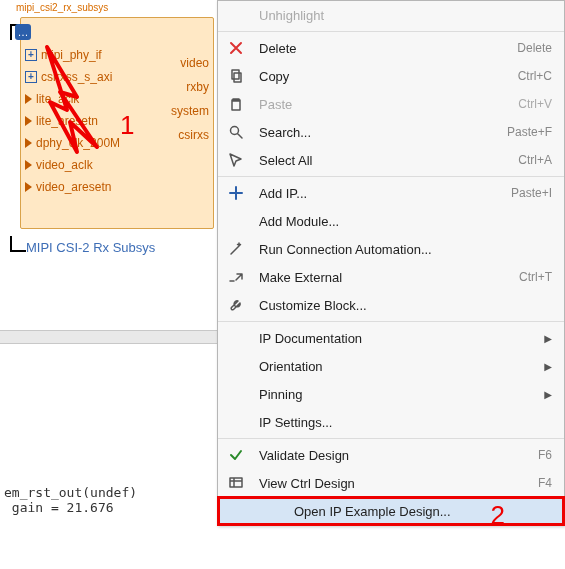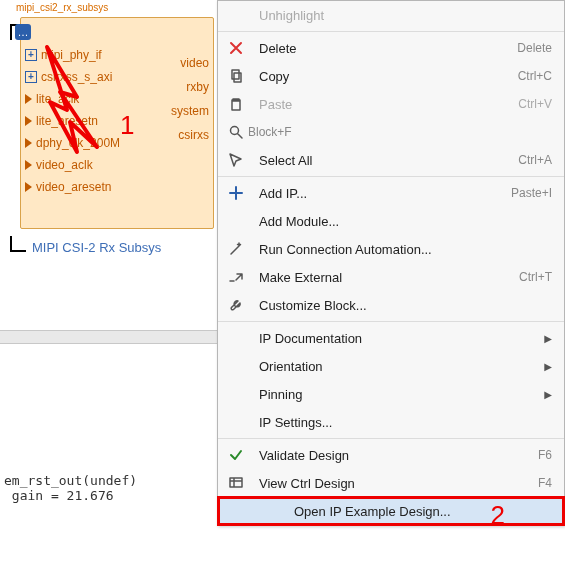--- a/index.html
+++ b/index.html
@@ -9,30 +9,30 @@
   .block{position:relative;margin:2px 4px 2px 12px;height:210px;background:#ffe8c5;border:1px solid #d9a24a;border-radius:2px;}
   .corner{position:absolute;width:14px;height:14px;border:2px solid #000;}
   .c-tl{left:2px;top:24px;border-right:none;border-bottom:none;}
   .c-bl{left:2px;top:236px;border-right:none;border-top:none;}
   .badge{position:absolute;left:-6px;top:6px;width:16px;height:16px;background:#2b5fab;border-radius:3px;color:#fff;font-size:11px;line-height:16px;text-align:center;}
   .ports-left{position:absolute;left:4px;top:30px;display:flex;flex-direction:column;gap:8px;font-size:12px;color:#c05a00;}
   .ports-left .p{display:flex;align-items:center;gap:4px;white-space:nowrap;}
   .plus{display:inline-block;width:10px;height:10px;border:1px solid #2b5fab;color:#2b5fab;font-size:10px;line-height:9px;text-align:center;font-weight:bold;}
   .tri{display:inline-block;width:0;height:0;border-top:5px solid transparent;border-bottom:5px solid transparent;border-left:7px solid #c05a00;}
   .ports-right{position:absolute;right:4px;top:38px;display:flex;flex-direction:column;gap:10px;font-size:12px;color:#c05a00;text-align:right;}
-  .block-footer{position:absolute;left:18px;top:240px;color:#3e6eb6;font-size:13px;margin-left:6px;}
+  .block-footer{position:absolute;left:18px;top:240px;color:#3e6eb6;font-size:13px;}
 
   
   .ann1{position:absolute;left:42px;top:42px;pointer-events:none;}
   .ann1 svg{overflow:visible;}
   .ann1-num{position:absolute;left:120px;top:110px;color:#e00;font-size:26px;}
 
   
   .hr{position:absolute;left:0;top:330px;width:218px;height:12px;background:#e9e9e9;border-top:1px solid #c8c8c8;border-bottom:1px solid #c8c8c8;}
-  .code{position:absolute;left:4px;top:460px;font-family:Consolas,monospace;font-size:13px;color:#333;white-space:pre;}
+  .code{position:absolute;left:4px;top:472px;font-family:Consolas,monospace;font-size:13px;color:#333;white-space:pre;}
   .floater{position:absolute;right:0;top:360px;width:16px;height:20px;border:1px solid #bbb;background:#f5f5f5;text-align:center;line-height:18px;color:#666;}
 
   
   .menu{position:absolute;left:217px;top:0;width:346px;border:1px solid #b6b6b6;background:#f7f7f7;box-shadow:1px 1px 3px rgba(0,0,0,0.2);}
   .mi{display:flex;align-items:center;height:28px;padding:0 12px 0 6px;}
   .mi .ic{width:24px;display:flex;justify-content:center;align-items:center;}
   .mi .lab{flex:1;padding-left:4px;margin-left:7px;}
   .mi .sc{color:#888;font-size:12px;}
   .mi.disabled .lab,.mi.disabled .sc{color:#aaa;}
   .mi.sel{background:#d6e5f5;}
@@ -139,21 +139,22 @@
       </span>
       <span class="lab">Paste</span>
       <span class="sc">Ctrl+V</span>
     </div>
     <div class="mi">
       <span class="ic">
         <svg width="16" height="16" viewBox="0 0 16 16">
           <path d="M6.5,6.5 m-4,0 a4,4 0 1,0 8,0 a4,4 0 1,0 -8,0 M10,10 L14,14" stroke="#555" fill="none" stroke-width="1.5" stroke-linecap="round" stroke-linejoin="round"></path>
         </svg>
       </span>
-      <span class="sc">Block+F</span>
+      <span class="lab">Search...</span>
+      <span class="sc">Paste+F</span>
     </div>
     <div class="mi">
       <span class="ic">
         <svg width="16" height="16" viewBox="0 0 16 16">
           <path d="M2,2 L6,14 L8,9 L13,7 Z" stroke="#555" fill="none" stroke-width="1.5" stroke-linecap="round" stroke-linejoin="round"></path>
         </svg>
       </span>
       <span class="lab">Select All</span>
       <span class="sc">Ctrl+A</span>
     </div>

